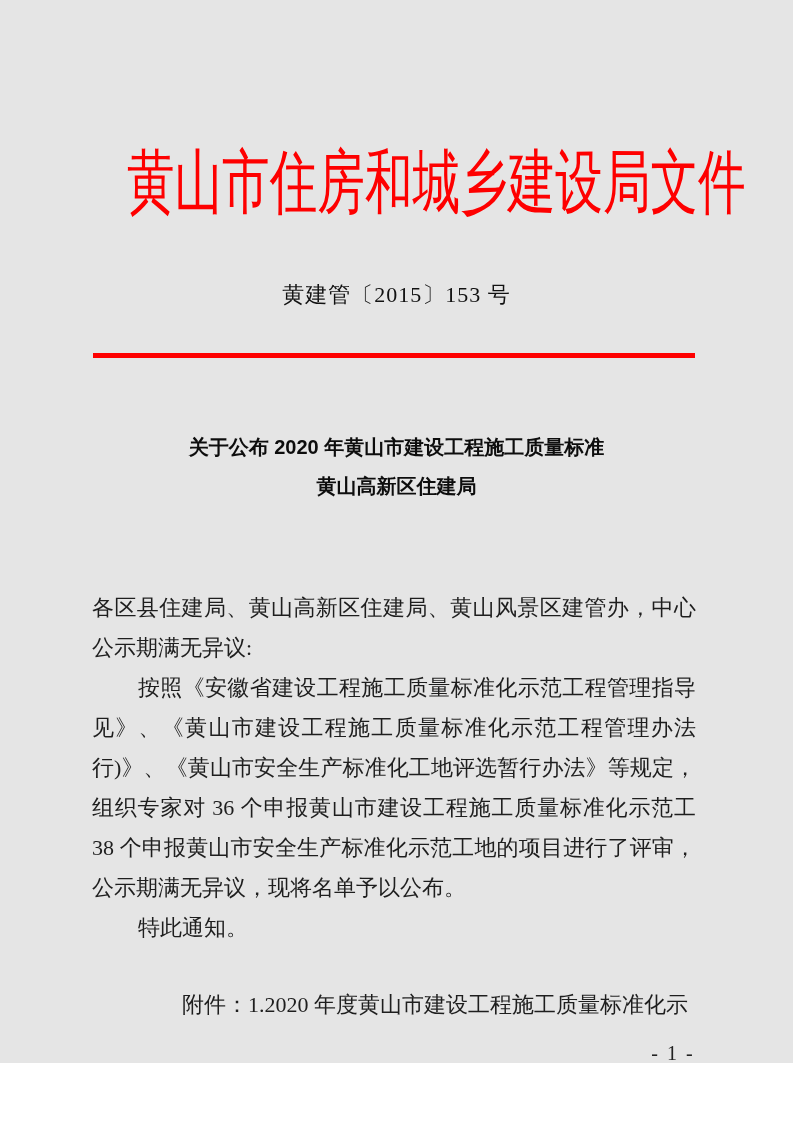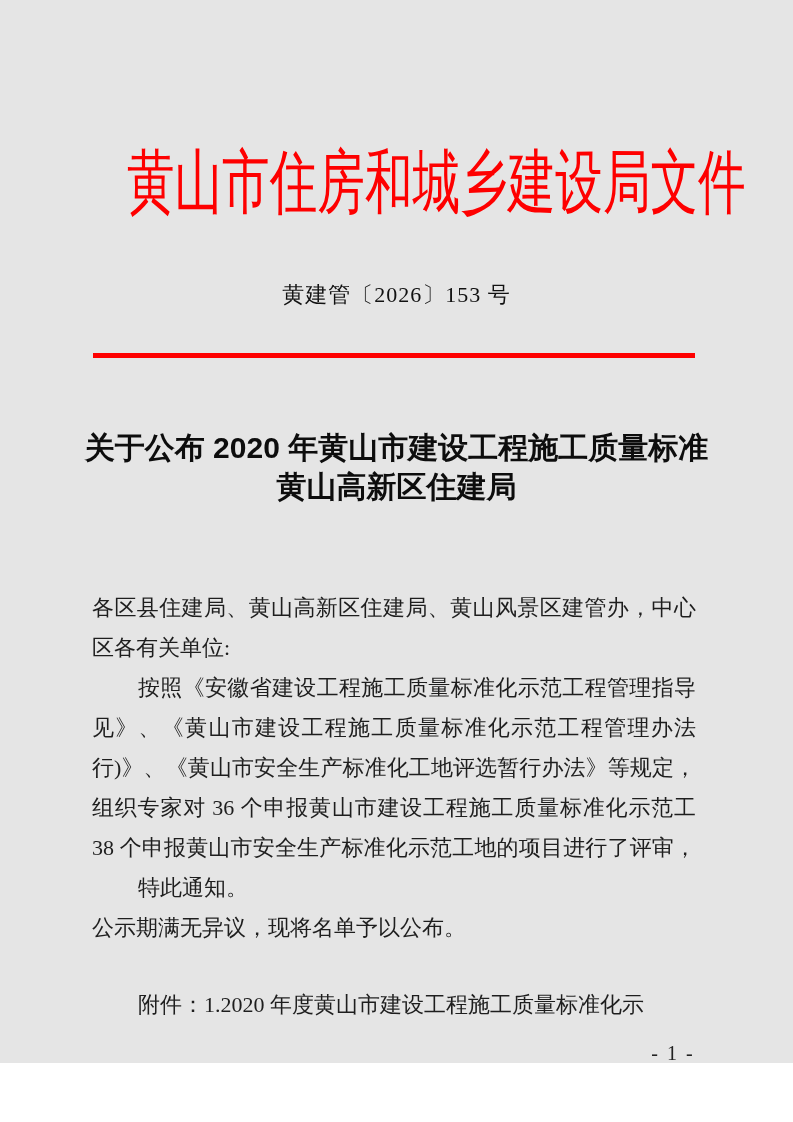--- a/index.html
+++ b/index.html
@@ -56,21 +56,21 @@
   }
   
   .title{
     position:absolute;
     top:428px;
     left:0;
     width:793px;
     text-align:center;
     font-family:"Liberation Sans","DejaVu Sans",sans-serif;
     font-weight:bold;
-    font-size:30px;
+    font-size:20px;
     line-height:39px;
     color:#0d0d0d;
     letter-spacing:0px;
   }
   
   .body-block{
     position:absolute;
     top:588px;
     left:92px;
     width:604px;
@@ -97,20 +97,21 @@
     top:985px;
     left:92px;
     width:640px;
     height:40px;
     line-height:40px;
     font-size:22px;
     text-indent:46px;
     white-space:nowrap;
     overflow:hidden;
     color:var(--ink);
+    text-align:center;
   }
   
   .page-number{
     position:absolute;
     top:1040px;
     left:633px;
     width:80px;
     height:26px;
     line-height:26px;
     text-align:center;
@@ -119,38 +120,38 @@
     color:#222;
   }
 </style>
 </head>
 <body>
 
 <div class="page">
 
   <div class="agency-header">黄山市住房和城乡建设局文件</div>
 
-  <div class="doc-number">黄建管〔2026〕153 号</div>
+  <div class="doc-number">黄建管〔2015〕153 号</div>
 
   <div class="red-line"></div>
 
   <div class="title">
     <div>关于公布 2020 年黄山市建设工程施工质量标准</div>
     <div>黄山高新区住建局</div>
   </div>
 
   <div class="body-block">
     <div class="line just">各区县住建局、黄山高新区住建局、黄山风景区建管办，中心城</div>
-    <div class="line">区各有关单位:</div>
+    <div class="line">公示期满无异议:</div>
     <div class="line just ind">按照《安徽省建设工程施工质量标准化示范工程管理指导意</div>
     <div class="line just">见》、《黄山市建设工程施工质量标准化示范工程管理办法（试</div>
     <div class="line just">行)》、《黄山市安全生产标准化工地评选暂行办法》等规定，我局</div>
     <div class="line just">组织专家对 36 个申报黄山市建设工程施工质量标准化示范工程和</div>
     <div class="line just">38 个申报黄山市安全生产标准化示范工地的项目进行了评审，经</div>
+    <div class="line">公示期满无异议，现将名单予以公布。</div>
     <div class="line ind">特此通知。</div>
-    <div class="line">公示期满无异议，现将名单予以公布。</div>
   </div>
 
   <div class="attachment">附件：1.2020 年度黄山市建设工程施工质量标准化示</div>
 
   <div class="page-number">- 1 -</div>
 
 </div>
 
 </body></html>

